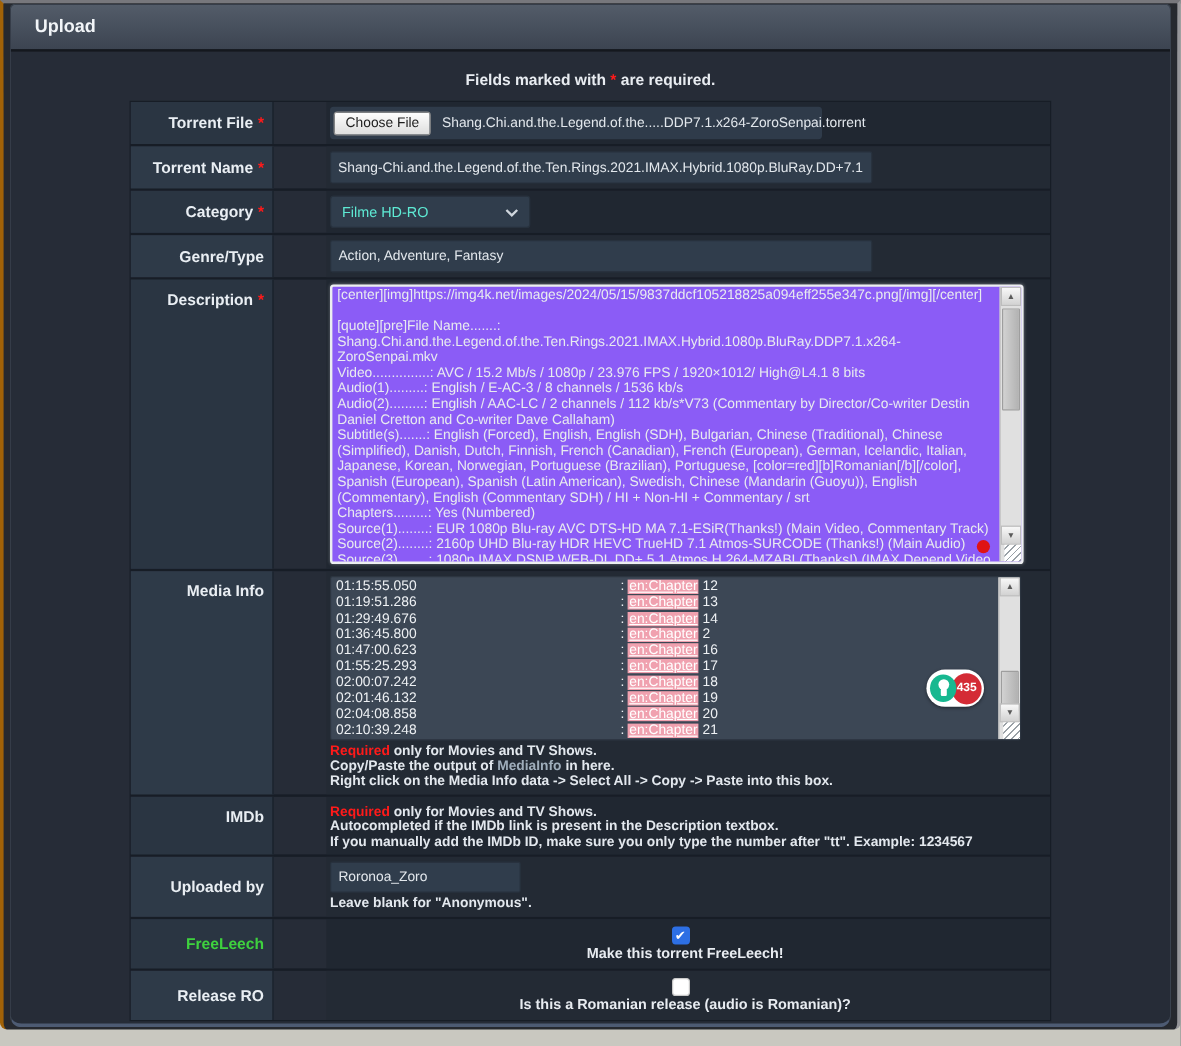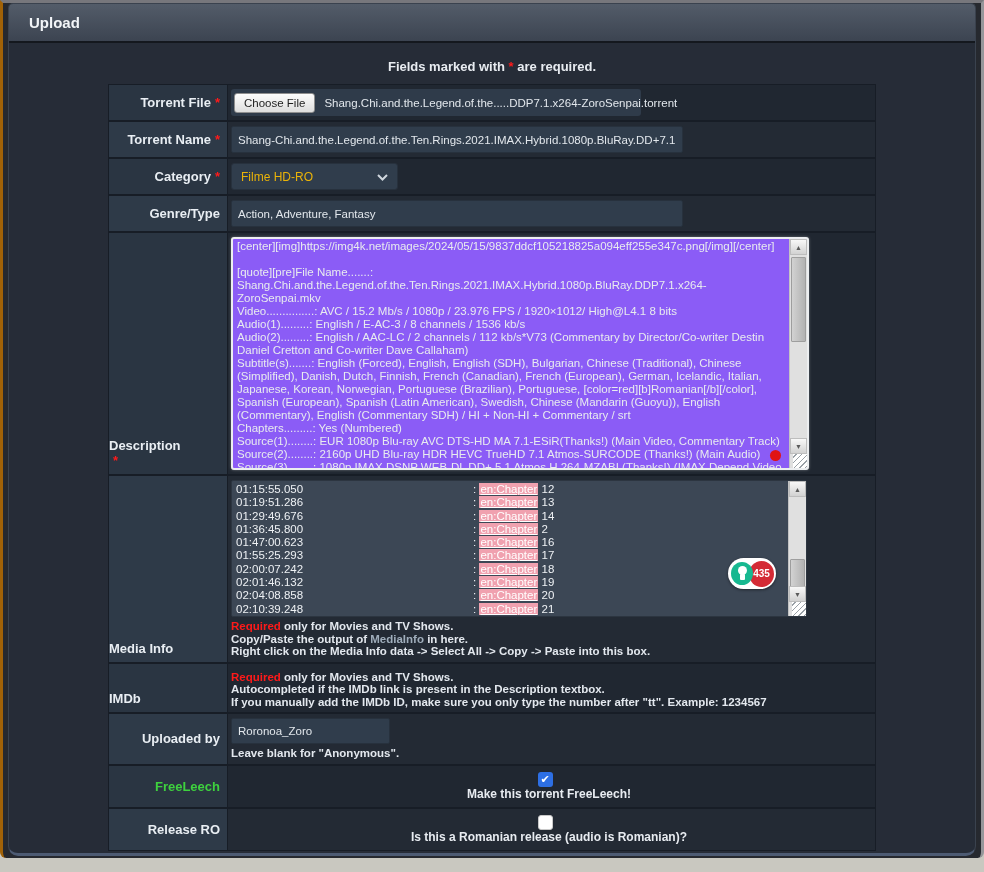--- a/index.html
+++ b/index.html
@@ -29,45 +29,45 @@
 
   .form-table { width:766px; margin:10px auto 0; border:1px solid #171d26; }
   .row { display:flex; align-items:stretch; border-bottom:2px solid #171d26; }
   .row:last-child { border-bottom:none; }
   .lbl {
     width:119px; min-width:119px; box-sizing:border-box; padding:6px 7px 6px 0;
     font-size:13px; font-weight:bold; color:#e9eef3; background:#2e3a48;
     border-right:1px solid #171d26; display:flex; align-items:center; justify-content:flex-end;
     white-space:nowrap;
   }
-  .val { flex:1; box-sizing:border-box; background:#232a34; padding:4px 8px 4px 3px; }
+  .val { flex:1; box-sizing:border-box; background:#232a34; padding:4px 8px 4px 3px;margin-left:44px; }
   .row:nth-child(odd) .lbl { background:#2a3542; }
   .row:nth-child(odd) .val { background:#202731; }
-  .row.top .lbl { align-items:flex-start; padding-top:9px;flex-direction:column; }
+  .row.top .lbl { align-items:flex-start; padding-top:9px; }
 
   .filectl {
     display:flex; align-items:center; gap:9px; width:410px; height:27px;
     background:#2f3b4a; border-radius:3px; padding:0 8px 0 3px; box-sizing:border-box;
   }
   .choose-btn {
     font-size:11.5px; color:#1d1d1d; background:linear-gradient(#fdfdfd,#dedede);
     border:1px solid #8f8f8f; border-radius:3px; padding:3px 9px; cursor:pointer; white-space:nowrap;
   }
   .filename { font-size:11.5px; color:#e2e7ec; white-space:nowrap; }
 
   .text-input {
     height:27px; box-sizing:border-box; background:#303d4c; border:1px solid #27313d;
     color:#e2e7ec; font-size:11.5px; padding:0 6px; font-family:inherit; border-radius:2px;
   }
   .w452 { width:452px; } .w159 { width:159px; height:26px; }
 
   .select {
     width:167px; height:27px; box-sizing:border-box; background:#303d4c; border:1px solid #27313d;
     display:flex; align-items:center; justify-content:space-between; padding:0 9px;
-    color:#eab308; font-size:12px; border-radius:3px; cursor:pointer;
+    color:#5eead4; font-size:12px; border-radius:3px; cursor:pointer;
   }
 
   
   .desc-box {
     position:relative; width:574px; height:229px; background:#8b5cf6;
     border:2px solid #eceef0; border-radius:3px; overflow:hidden; box-shadow:0 0 3px rgba(255,255,255,.35);
   }
   .desc-text {
     position:absolute; left:4px; top:1px; right:21px; color:#e8ebef;
     font-size:11.5px; line-height:13px; white-space:pre-wrap; word-break:break-word;

